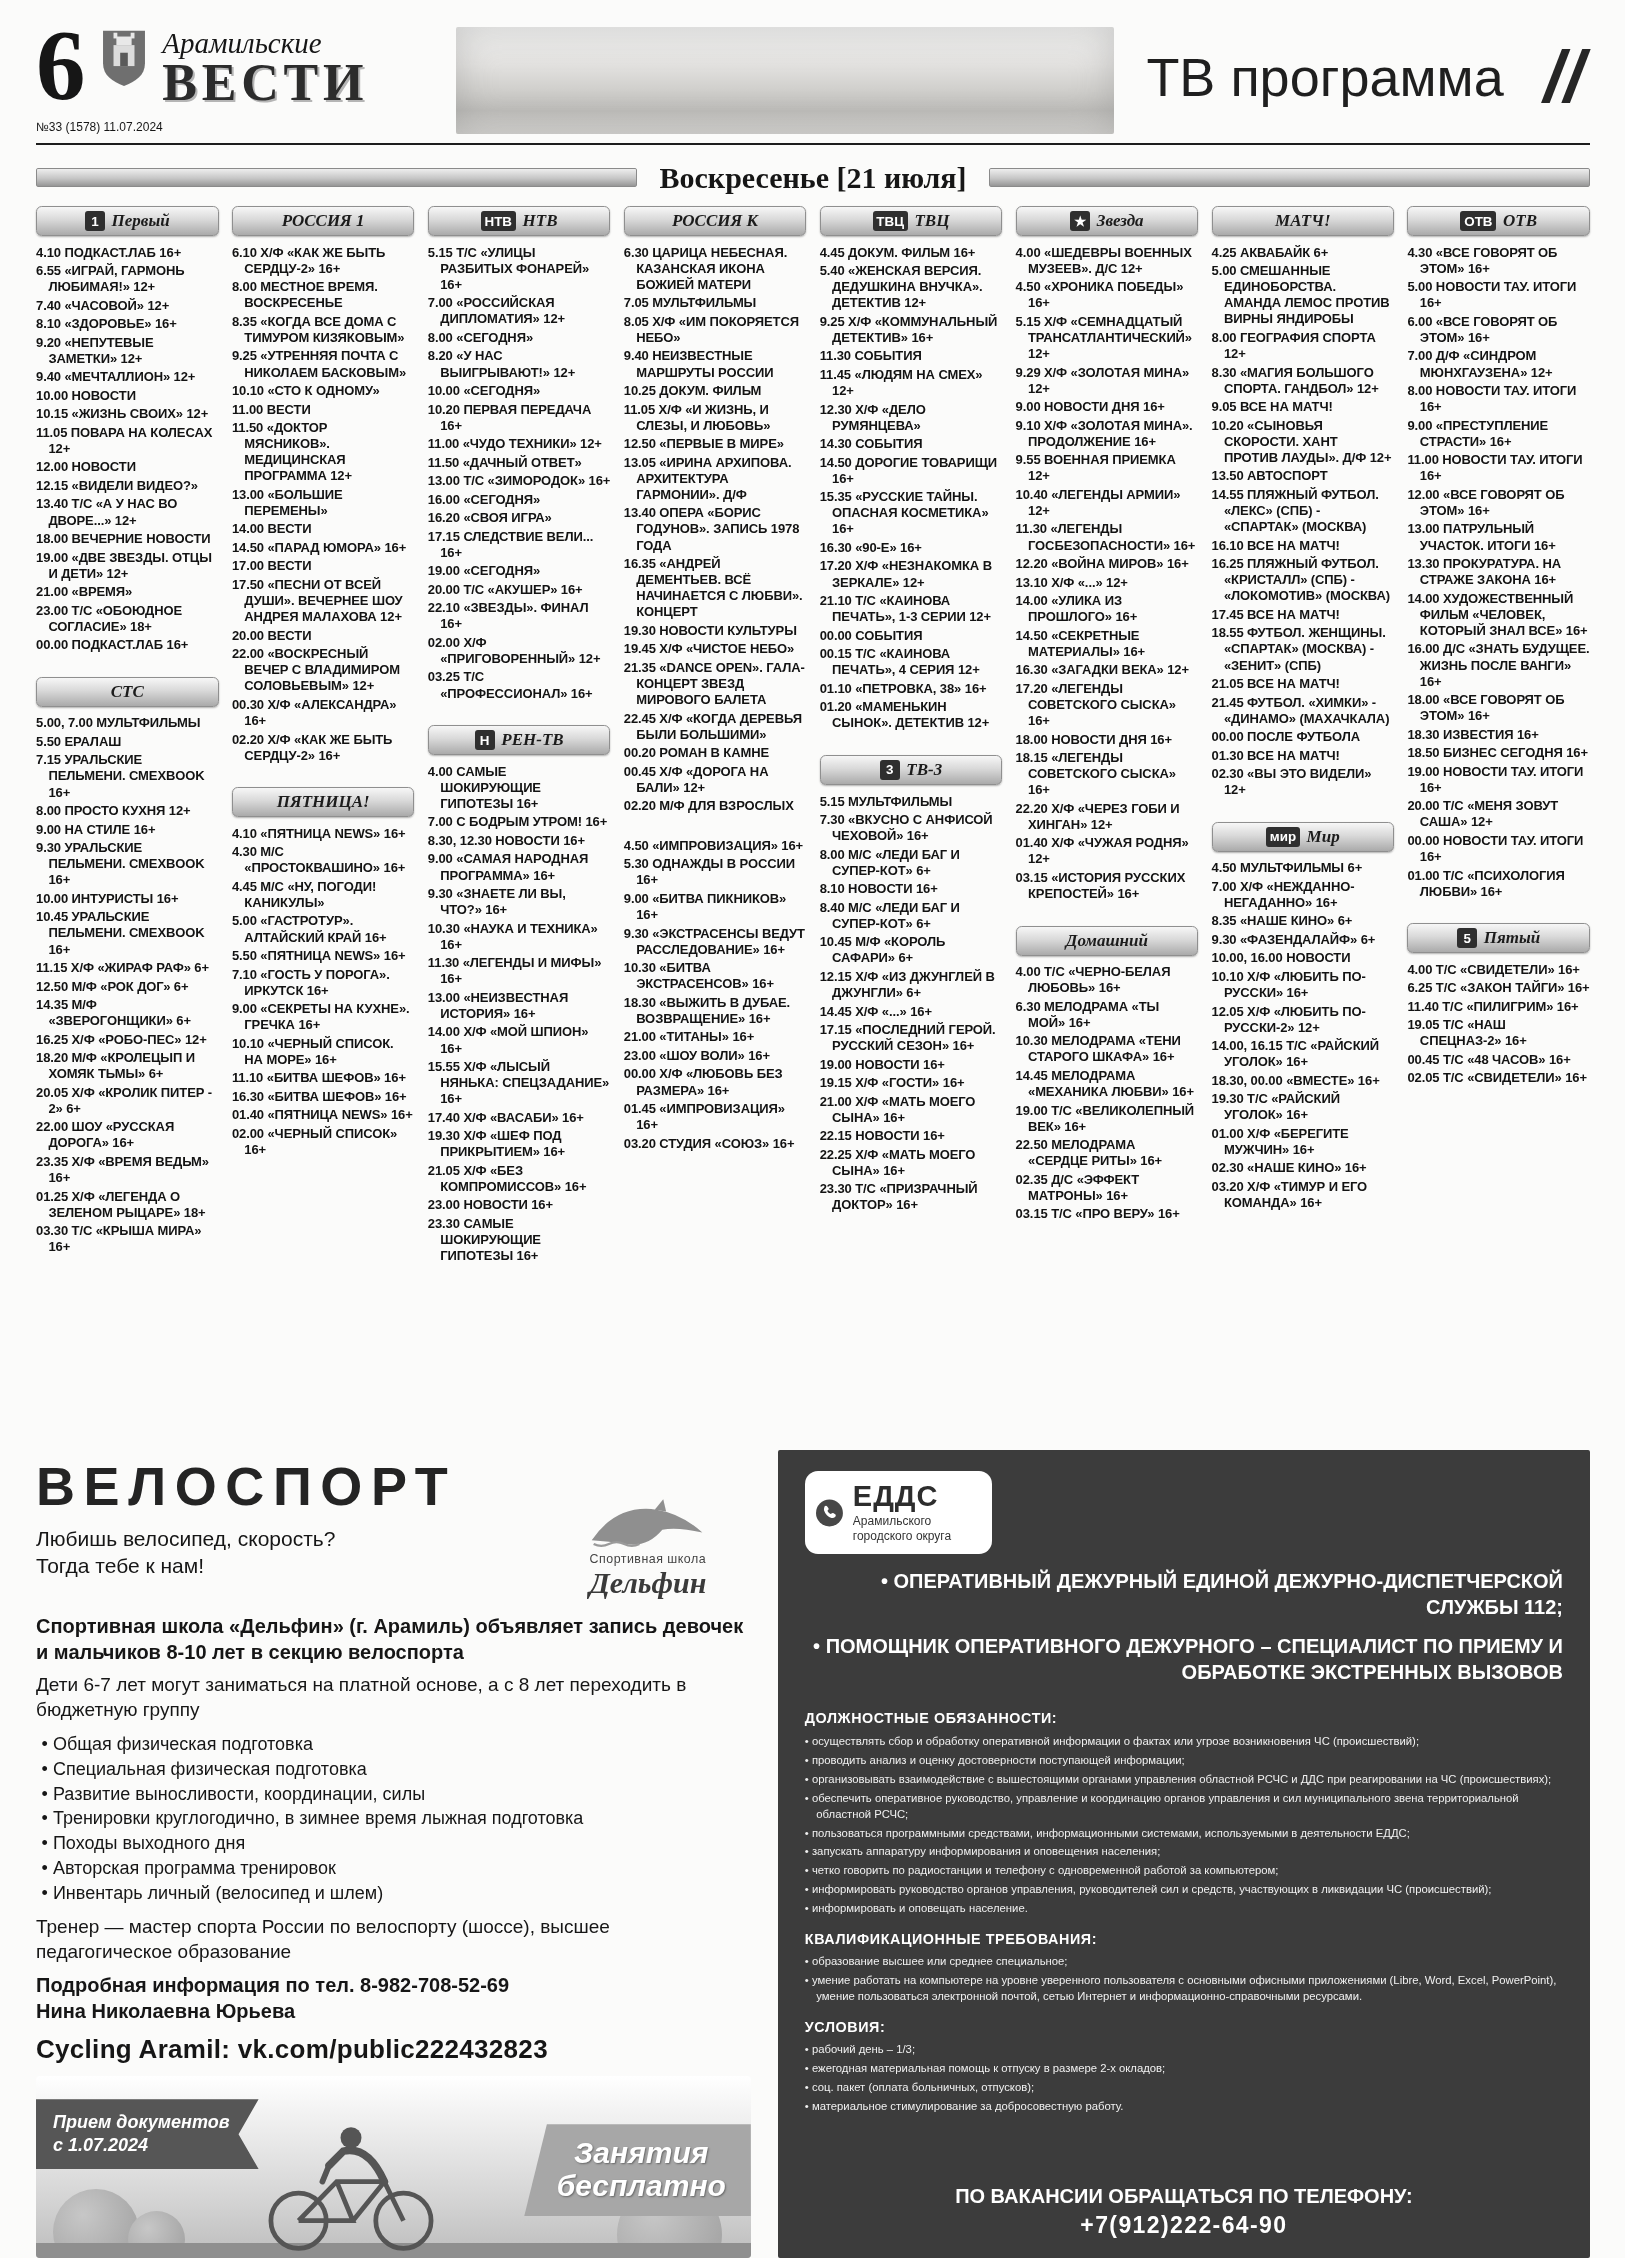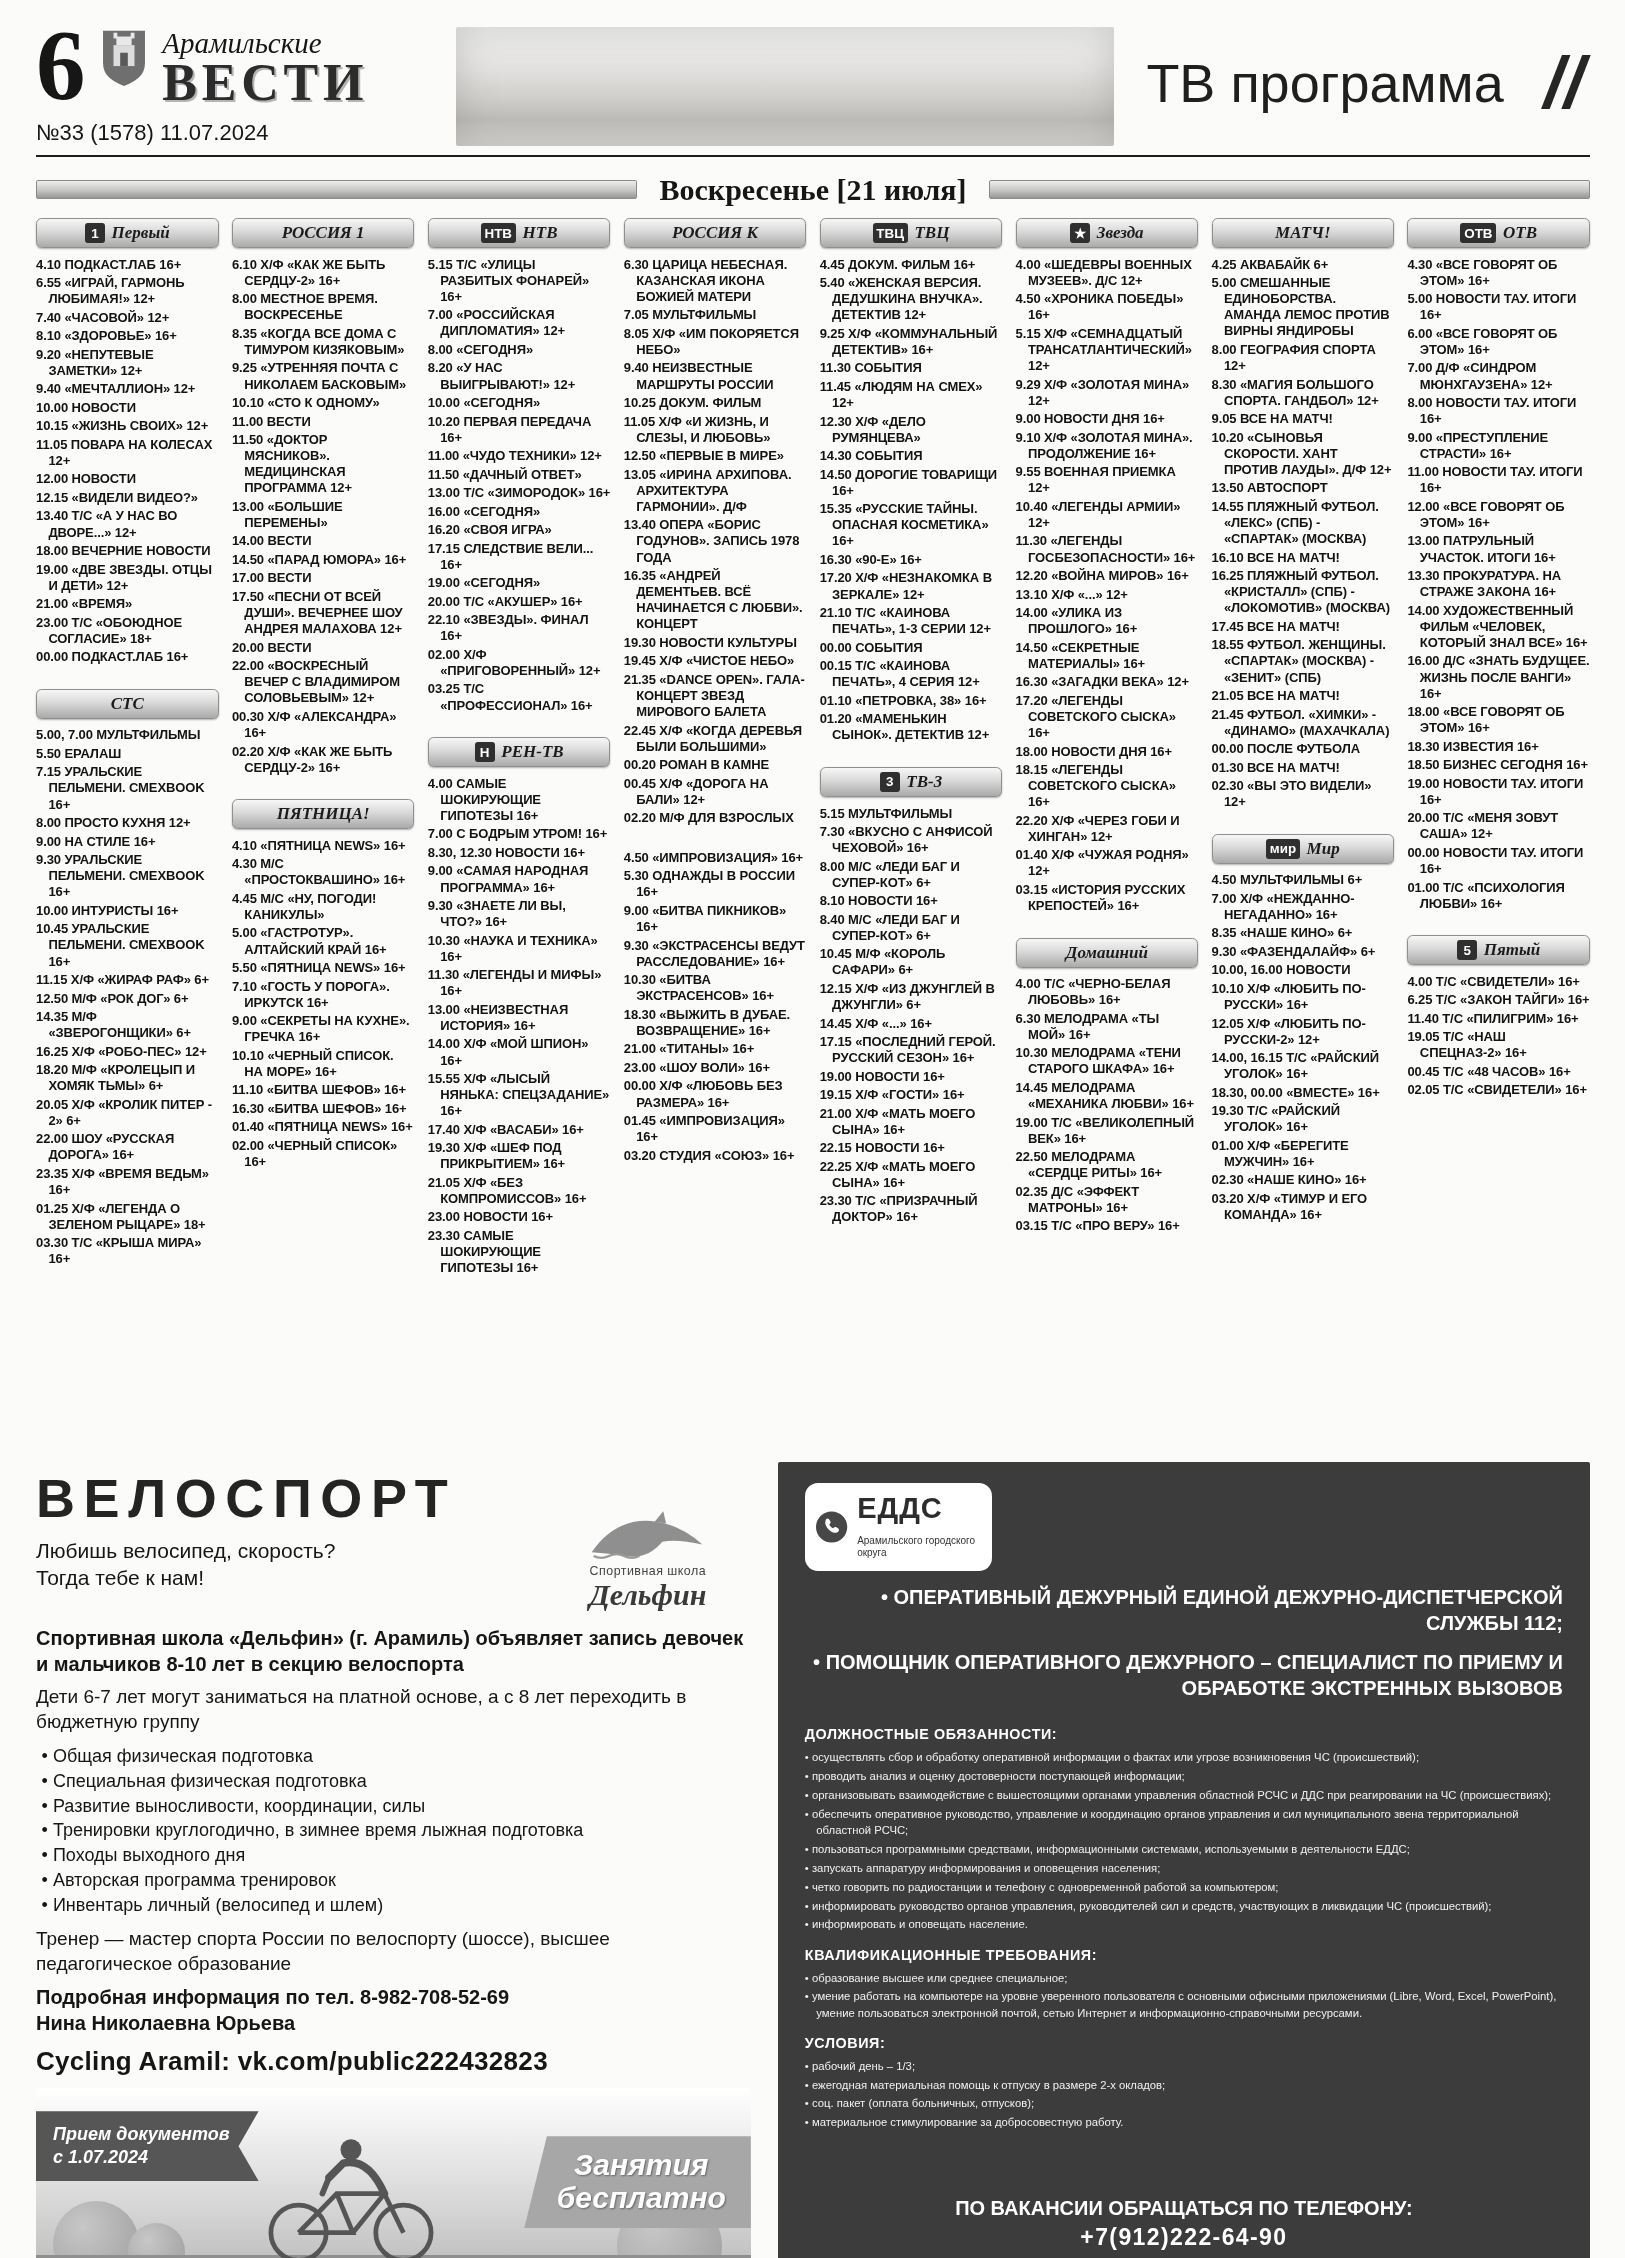--- a/index.html
+++ b/index.html
@@ -11,21 +11,21 @@
   .page { height: 100%; padding: 21px 36px 0; display: flex; flex-direction: column; }
 
   
   .page-header { display: flex; gap: 19px; align-items: stretch; border-bottom: 2.9px solid #1d1d1d; padding-bottom: 9.6px; height: 196px; }
   .masthead { display: flex; flex-direction: column; min-width: 401px; }
   .mast-row { display: flex; align-items: flex-start; gap: 13.4px; }
   .page-num { font-family: "Liberation Serif", serif; font-weight: 700; font-size: 99px; line-height: .88; }
   .crest { margin-top: 5.7px; }
   .paper-script { font-family: "Liberation Serif", serif; font-style: italic; font-size: 29px; line-height: 1; margin-top: 7.6px; }
   .paper-bold { font-family: "Liberation Serif", serif; font-weight: 700; font-size: 52px; letter-spacing: 4.8px; line-height: .95; color: #2c2c2c; text-shadow: 1.9px 1.9px 0 #b5b5b5; }
-  .issue-line { font-size: 22px; margin-top: 11.5px; font-weight: 400; }
+  .issue-line { font-size: 12px; margin-top: 11.5px; font-weight: 400; }
   .header-photo { flex: 1; max-height: 151px; margin-top: 5.7px; border-radius: 1.9px;
     background: linear-gradient(180deg, #f2f2f1 0%, #e3e2e0 35%, #cfcecb 60%, #bdbcb9 78%, #d8d7d4 100%);
     box-shadow: inset 0 0 38px rgba(120,120,120,.35); }
   .header-right { display: flex; align-items: center; gap: 40px; padding: 0 5.7px 0 13.4px; }
   .tv-program-title { font-size: 54px; color: #1f1f1f; white-space: nowrap; }
   .slashes { font-size: 73px; font-style: italic; font-weight: 700; color: #262626; line-height: .8; }
 
   
   .day-bar { display: flex; align-items: center; gap: 23px; margin: 15.3px 0 11.5px; }
   .day-bar .rule { flex: 1; height: 19px; border: 1px solid #8a8a8a; border-radius: 1.9px;
@@ -80,21 +80,21 @@
   .cyclist-svg { position: absolute; left: 44%; transform: translateX(-50%); bottom: 1.9px; }
 
   
   .ad-right { flex: 1; background: #3c3c3c; color: #fff; padding: 21px 27px 17px; border-radius: 1.9px;
     display: flex; flex-direction: column; }
   .edds-top { display: flex; gap: 19px; align-items: flex-start; }
   .edds-header { flex: 1; font-size: 18px; font-weight: 800; line-height: 1.4; text-transform: uppercase; letter-spacing: 0.2px; }
   .edds-logo-box { width: 187px; background: #ffffff; color: #222; border-radius: 13px; padding: 11.5px 11.5px;
     display: flex; align-items: center; gap: 9.6px; }
   .edds-name { font-size: 29px; font-weight: 800; letter-spacing: 1px; color: #2d2d2d; line-height: 1; }
-  .edds-sub { font-size: 10px; line-height: 1.2; color: #333; margin-top: 12px; }
+  .edds-sub { font-size: 12px; line-height: 1.2; color: #333; margin-top: 3px; }
   .position-item { font-size: 20px; font-weight: 800; line-height: 1.3; margin: 13.4px 0; text-transform: uppercase;
     padding-left: 17px; text-indent: -17px; text-align: right; }
   .dark-sec-title { font-size: 14.3px; font-weight: 800; letter-spacing: 0.6px; margin: 11.5px 0 3.8px; }
   .dark-bullet { font-size: 11.3px; line-height: 1.42; margin: 2.9px 0; color: #f1f1f1;
     padding-left: 11.5px; text-indent: -11.5px; }
   .edds-footer { margin-top: auto; text-align: center; font-size: 20px; font-weight: 800; padding-top: 11.5px; line-height: 1.35; }
   .edds-phone { display: block; font-size: 23px; letter-spacing: 1.4px; }
 </style>
 </head>
 <body>

